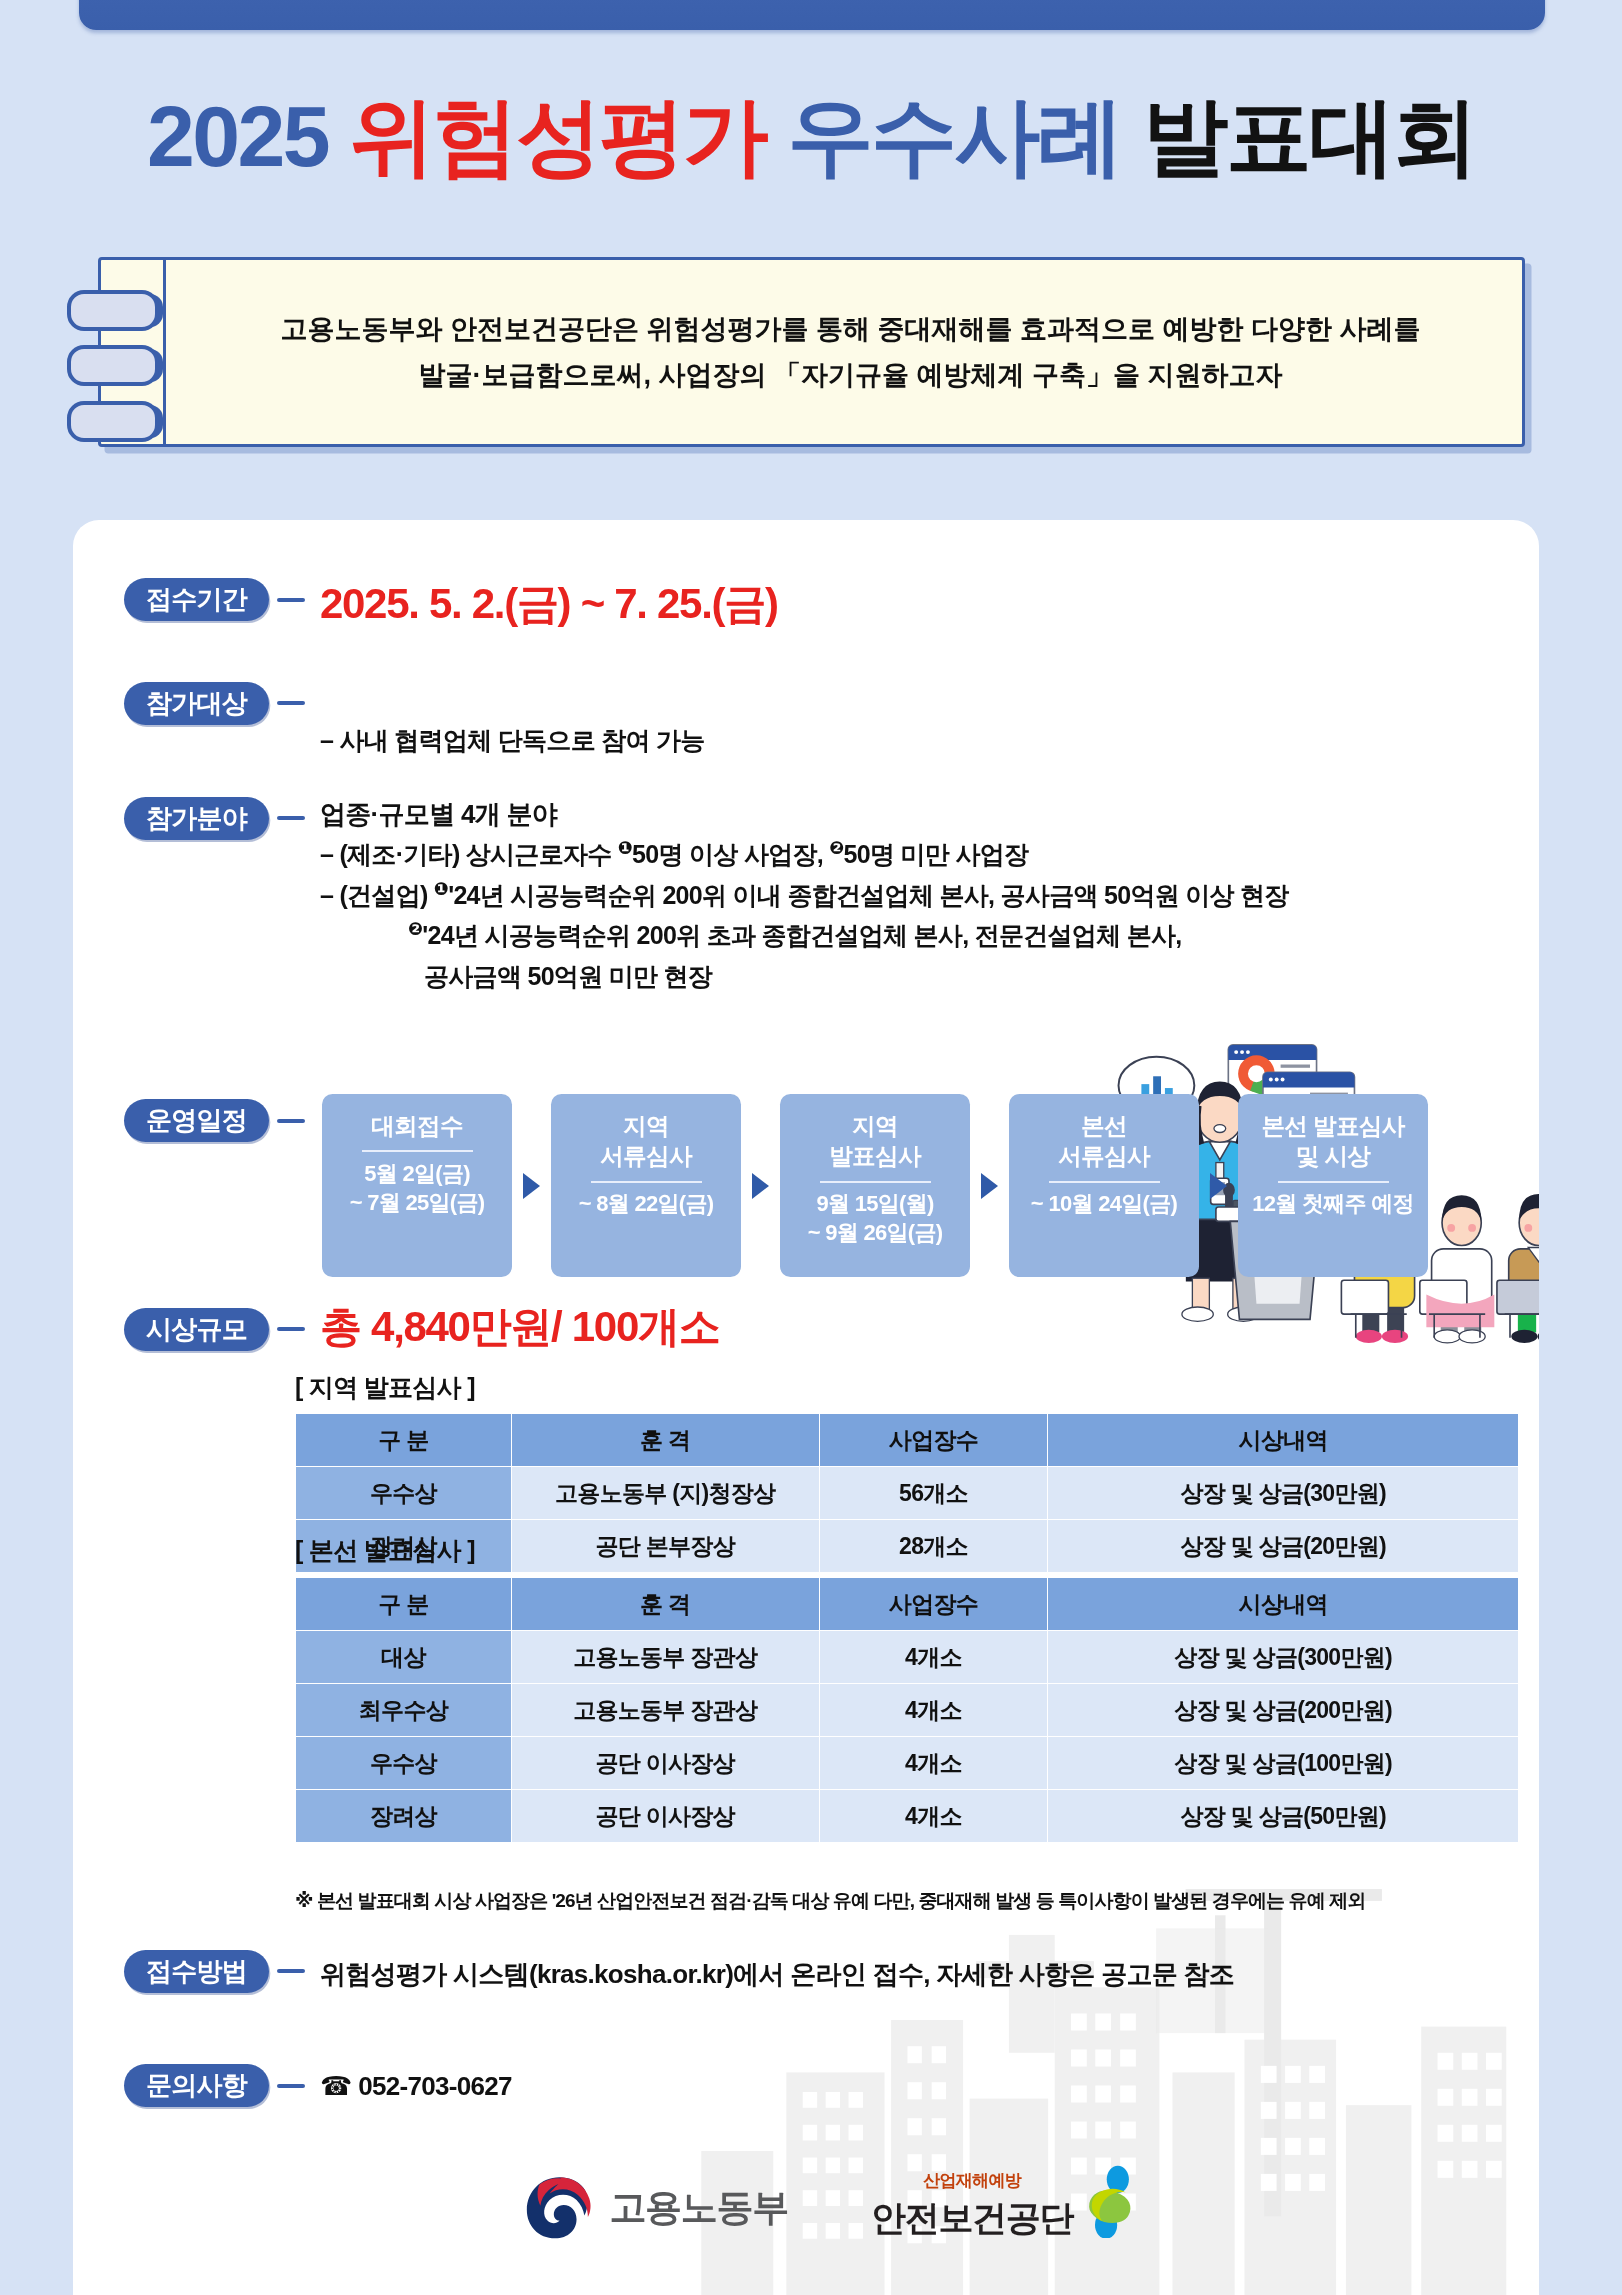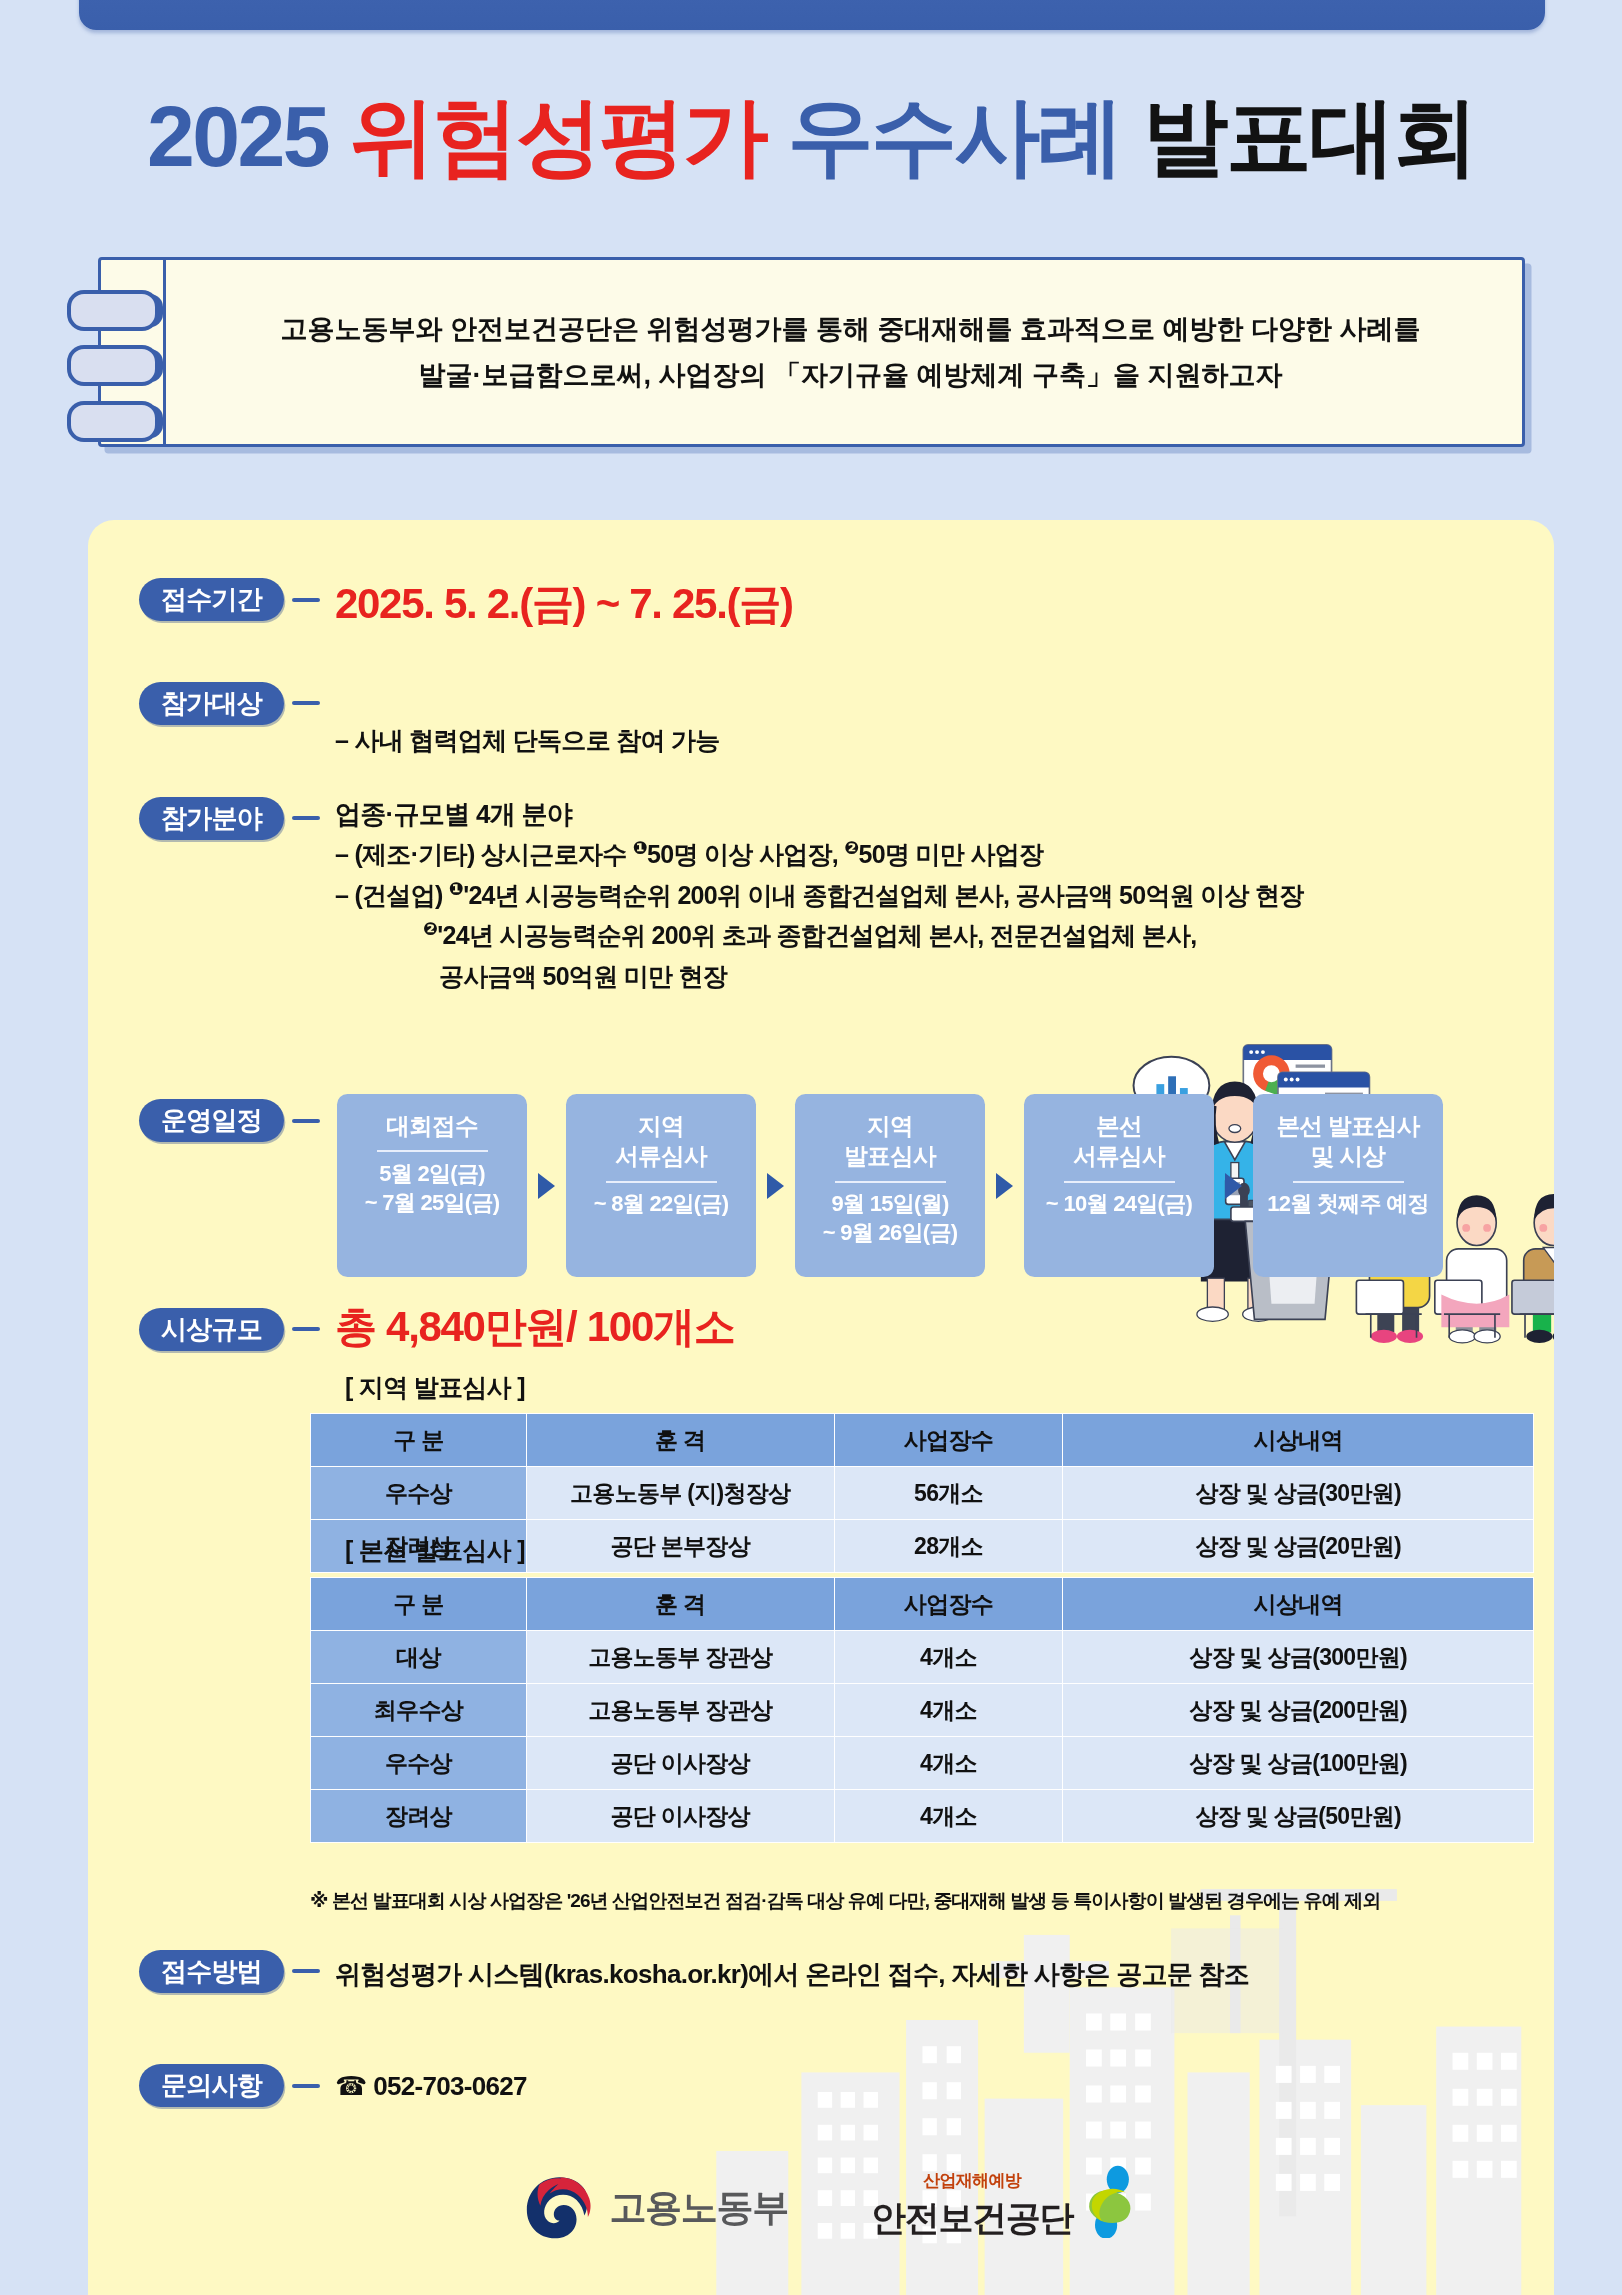--- a/index.html
+++ b/index.html
@@ -53,22 +53,22 @@
   .intro-text{
     position:absolute;left:98px;top:15.7px;width:1309px;height:160px;
     display:flex;flex-direction:column;justify-content:center;align-items:center;
     gap:6.5px;color:#111;
   }
   .intro-text div{font-size:27px;line-height:1.45;font-weight:600;white-space:nowrap;}
   .intro-text b{font-weight:800;}
 
   
   .panel{
-    position:absolute;left:88px;top:520px;width:1466px;height:1775px;
-    background:#fef9c3;border-radius:26px 26px 0 0;overflow:hidden;
+    position:absolute;left:73px;top:520px;width:1466px;height:1775px;
+    background:#ffffff;border-radius:26px 26px 0 0;overflow:hidden;
   }
 
   
   .city{position:absolute;left:0;bottom:0;width:1466px;height:419px;opacity:1;}
 
   
   .pill{
     position:absolute;height:43px;border-radius:21.6px;background:#3a5fab;
     color:#fff;font-size:26px;font-weight:800;letter-spacing:-0.7px;
     display:flex;align-items:center;justify-content:center;
@@ -96,21 +96,21 @@
   .fbox .fdate{font-size:22px;font-weight:800;line-height:1.3;text-align:center;letter-spacing:-0.7px;}
   .farrow{
     width:39px;display:flex;align-items:center;justify-content:center;
   }
   .farrow i{
     display:block;width:0;height:0;border-left:17px solid #2f5aa8;
     border-top:13px solid transparent;border-bottom:13px solid transparent;
   }
 
   
-  .tcap{position:absolute;font-size:25px;font-weight:800;color:#111;letter-spacing:-0.7px;margin-left:35px;}
+  .tcap{position:absolute;font-size:25px;font-weight:800;color:#111;letter-spacing:-0.7px;}
   table.awards{
     position:absolute;border-collapse:collapse;width:1224px;
     font-size:23px;color:#111;
   }
   table.awards th{
     background:#7aa3dc;color:#101010;font-weight:800;height:50px;
     border:0.7px solid #ffffff;letter-spacing:-0.7px;
   }
   table.awards td{
     background:#dce7f7;height:50px;text-align:center;font-weight:700;

